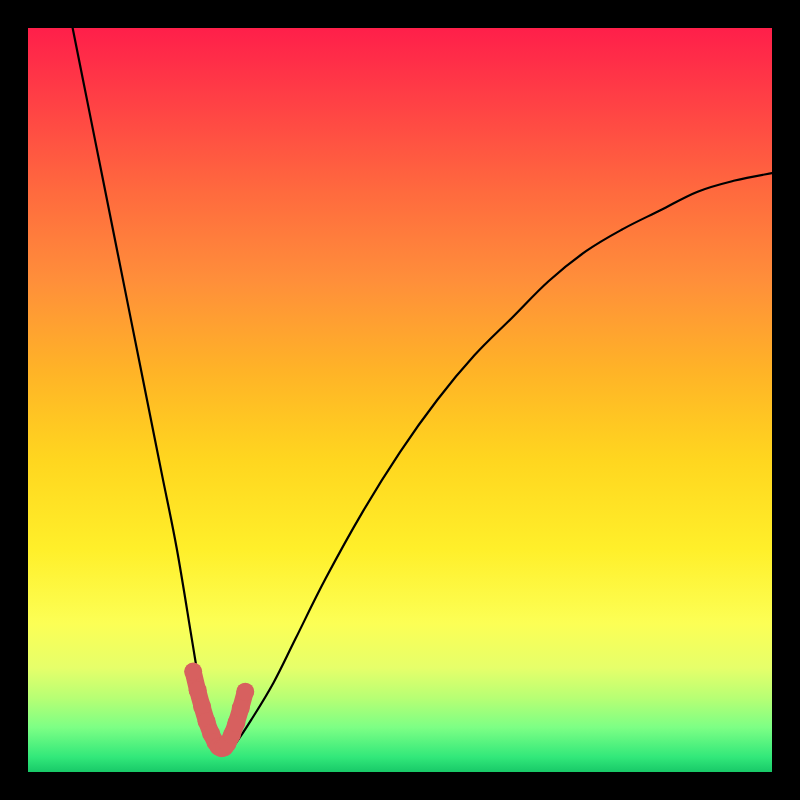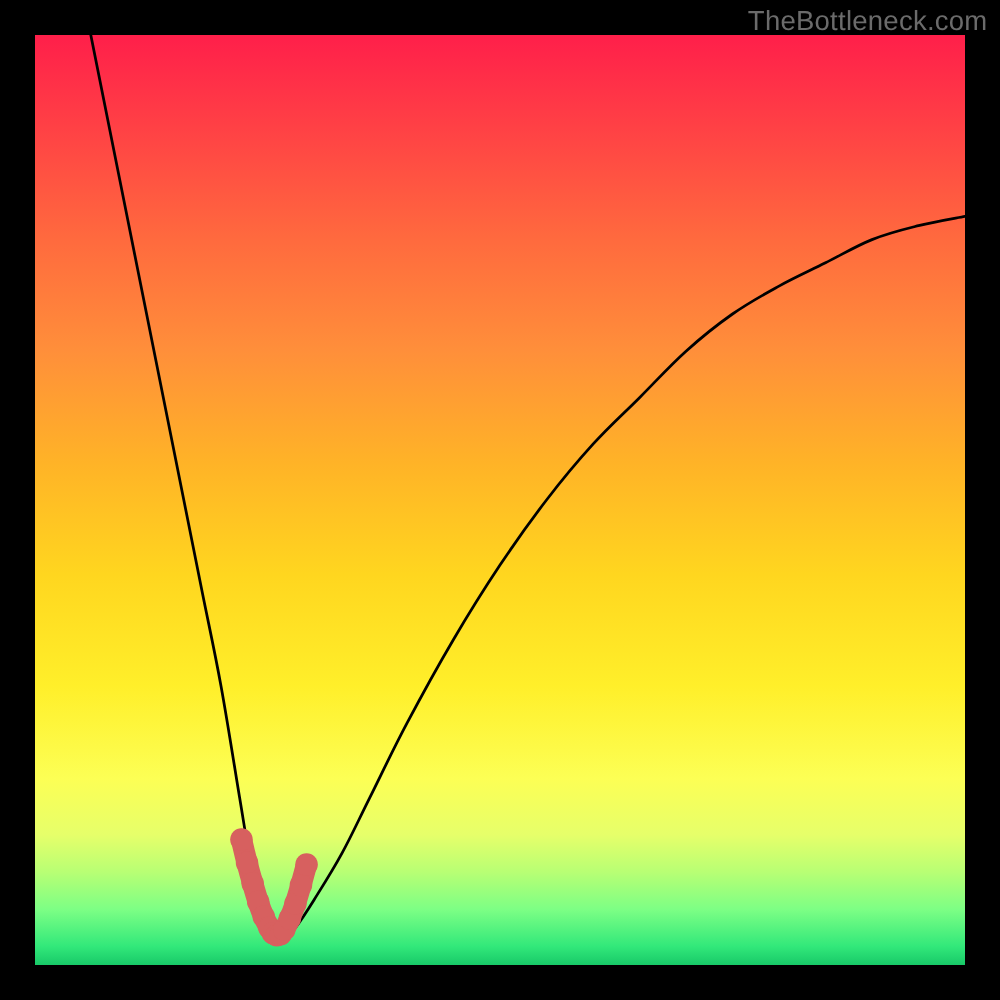--- a/index.html
+++ b/index.html
@@ -78,14 +78,13 @@
             <circle cx="196.42" cy="719.45" r="9" fill="#d7605f"></circle>
             <circle cx="199.39" cy="715.73" r="9" fill="#d7605f"></circle>
             <circle cx="203.86" cy="706.80" r="9" fill="#d7605f"></circle>
             <circle cx="208.32" cy="694.90" r="9" fill="#d7605f"></circle>
             <circle cx="212.78" cy="680.02" r="9" fill="#d7605f"></circle>
             <circle cx="217.25" cy="663.65" r="9" fill="#d7605f"></circle>
           </g>
       </g>
     </svg>
   </div>
-  <div class="watermark">TheBottleneck.com</div>
 </div>
 
 </body></html>

